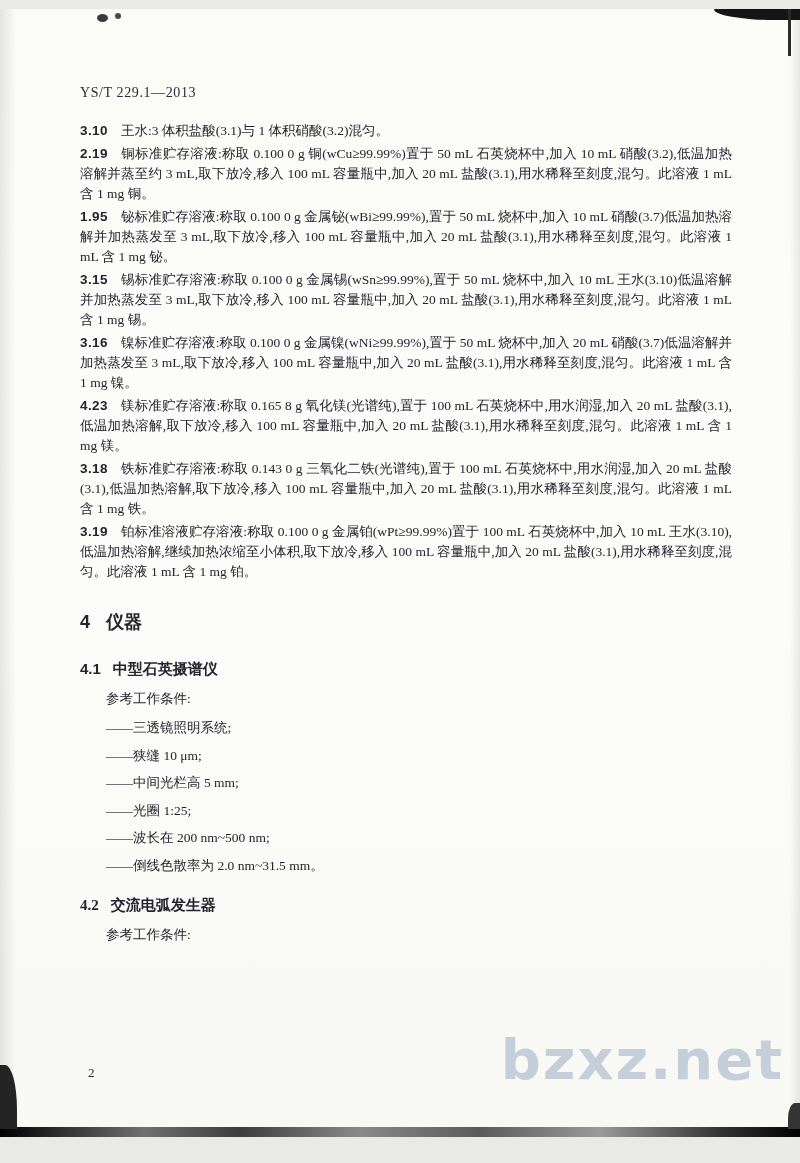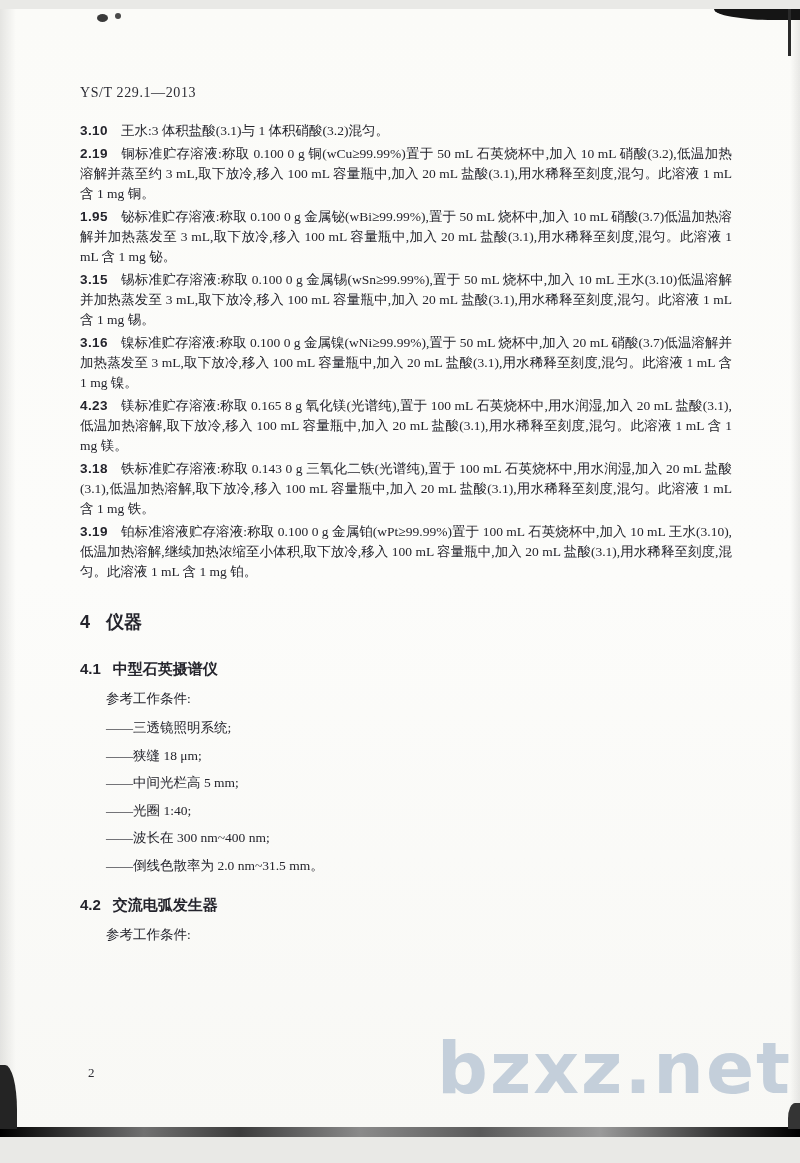--- a/index.html
+++ b/index.html
@@ -48,30 +48,30 @@
     margin:30px 0 27px 0;line-height:20px;
   }
   .h4 .num{margin-right:16px;}
   .sub-h{
     font-family:"Liberation Sans","DejaVu Sans",sans-serif;
     font-weight:bold;font-size:15px;line-height:20px;margin:0 0 6px 0;
   }
   .sub-h .num{margin-right:12px;}
   .cond-label{margin:0 0 2px 26px;line-height:27px;}
   .cond{margin-left:26px;line-height:27.5px;}
-  .sub-block-2{margin-top:16px;}
+  .sub-block-2{margin-top:16px;font-family:Liberation Serif, serif;}
 
   .page-number{
     position:absolute;left:88px;top:1056px;
     font-size:13px;color:#2b2b33;
   }
   .watermark{
-    position:absolute;right:8px;top:1018px;
+    position:absolute;right:16px;top:1018px;
     font-family:"DejaVu Sans","Liberation Sans",sans-serif;
-    font-weight:bold;font-size:71px;letter-spacing:2px;
+    font-weight:bold;font-size:56px;letter-spacing:2px;
     color:rgba(124,150,180,0.42);
     user-select:none;
   }
 </style>
 </head>
 <body>
 
 <div class="page">
 
   <div class="left-shade"></div>
@@ -115,24 +115,24 @@
 
     <p class="h4">
       <span class="num">4</span><span>仪器</span>
     </p>
 
     <p class="sub-h">
       <span class="num">4.1</span><span>中型石英摄谱仪</span>
     </p>
     <div class="cond-label">参考工作条件:</div>
     <div class="cond">——三透镜照明系统;</div>
-    <div class="cond">——狭缝 18 μm;</div>
+    <div class="cond">——狭缝 10 μm;</div>
     <div class="cond">——中间光栏高 5 mm;</div>
-    <div class="cond">——光圈 1:40;</div>
-    <div class="cond">——波长在 300 nm~400 nm;</div>
+    <div class="cond">——光圈 1:25;</div>
+    <div class="cond">——波长在 200 nm~500 nm;</div>
     <div class="cond">——倒线色散率为 2.0 nm~31.5 mm。</div>
 
     <p class="sub-h sub-block-2">
       <span class="num">4.2</span><span>交流电弧发生器</span>
     </p>
     <div class="cond-label">参考工作条件:</div>
 
   </div>
 
   <div class="watermark">bzxz.net</div>

